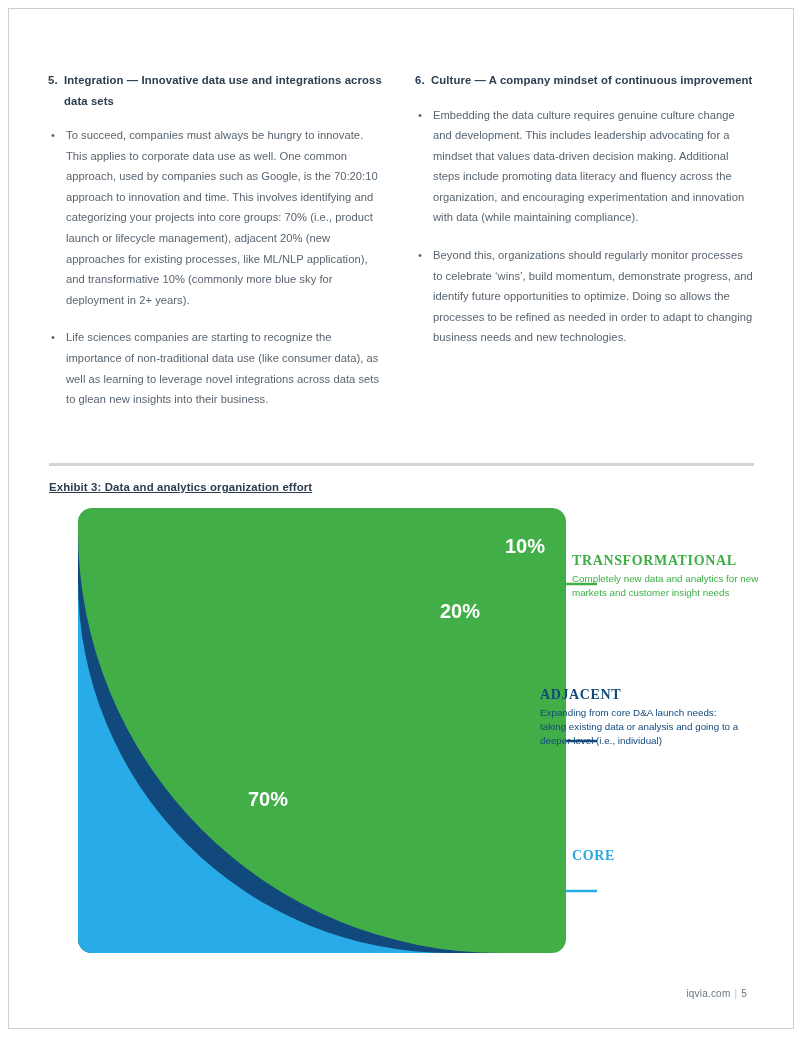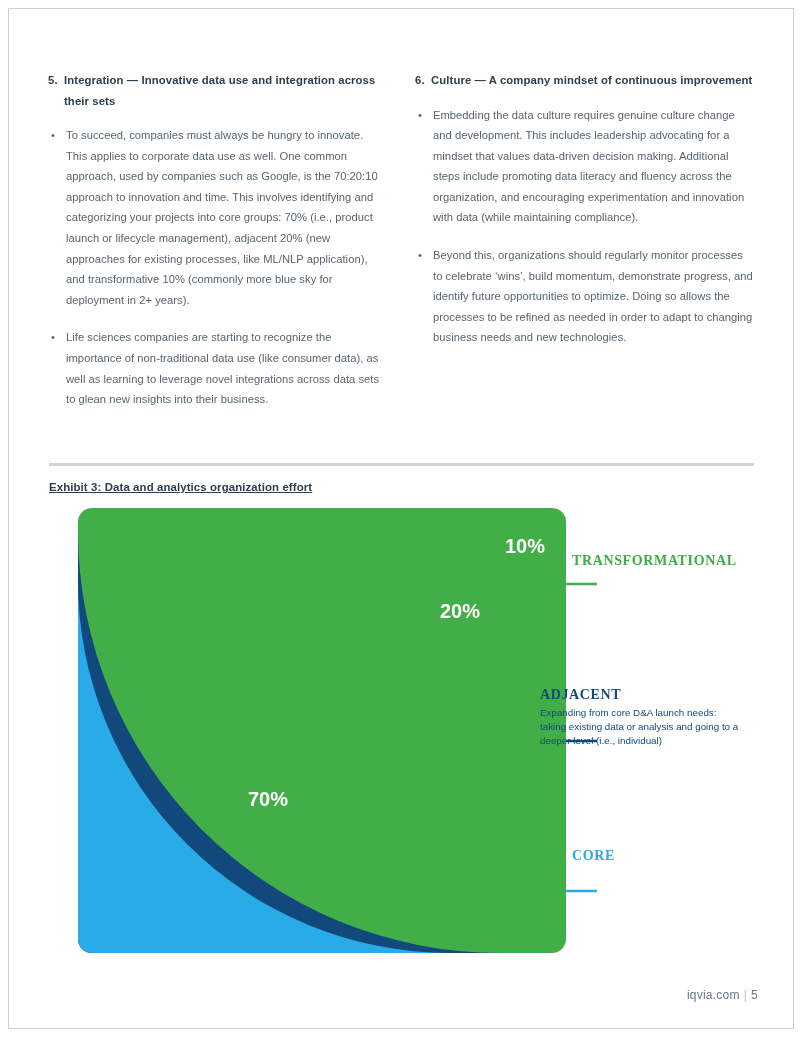--- a/index.html
+++ b/index.html
@@ -134,44 +134,44 @@
   .legend-adjacent .legend-title,
   .legend-adjacent .legend-desc { color: #11497d; }
 
   .legend-core { left: 572px; top: 848px; }
   .legend-core .legend-title,
   .legend-core .legend-desc { color: #29a9e1; }
 
   
   .footer {
     position: absolute;
-    right: 44px;
+    right: 55px;
     top: 988px;
-    font-size: 12px;
+    font-size: 10px;
     color: #6a7783;
     letter-spacing: 0.02em;
   }
   .footer .sep {
     color: #b9c0c6;
     padding: 0 4px;
   }
 </style>
 </head>
 <body>
 
 <div id="page">
 
   <div class="page-border"></div>
 
   <div class="columns">
 
     <div class="col">
       <div class="numbered-heading">
         <span class="num">5.</span>
-        <span class="htext">Integration — Innovative data use and integration across their sets</span>
+        <span class="htext">Integration — Innovative data use and integrations across data sets</span>
       </div>
       <ul class="bullets">
         <li>
           <span class="dot">•</span>
           <span>To succeed, companies must always be hungry to innovate. This applies to corporate data use as well. One common approach, used by companies such as Google, is the 70:20:10 approach to innovation and time. This involves identifying and categorizing your projects into core groups: 70% (i.e., product launch or lifecycle management), adjacent 20% (new approaches for existing processes, like ML/NLP application), and transformative 10% (commonly more blue sky for deployment in 2+ years).</span>
         </li>
         <li>
           <span class="dot">•</span>
           <span>Life sciences companies are starting to recognize the importance of non-traditional data use (like consumer data), as well as learning to leverage novel integrations across data sets to glean new insights into their business.</span>
         </li>
@@ -224,20 +224,21 @@
       <text x="190" y="298" text-anchor="middle" font-family="Liberation Sans, sans-serif" font-size="20" font-weight="bold" fill="#ffffff">70%</text>
 
       <line x1="488" y1="76" x2="519" y2="76" stroke="#42ae48" stroke-width="2.5"></line>
       <line x1="488" y1="233" x2="519" y2="233" stroke="#11497d" stroke-width="2.5"></line>
       <line x1="488" y1="383" x2="519" y2="383" stroke="#29abe8" stroke-width="2.5"></line>
     </svg>
   </div>
 
   <div class="legend-block legend-transformational">
     <div class="legend-title">TRANSFORMATIONAL</div>
+    <div class="legend-desc">Completely new data and analytics for new markets and customer insight needs</div>
   </div>
 
   <div class="legend-block legend-adjacent">
     <div class="legend-title">ADJACENT</div>
     <div class="legend-desc">Expanding from core D&amp;A launch needs: taking existing data or analysis and going to a deeper level (i.e., individual)</div>
   </div>
 
   <div class="legend-block legend-core">
     <div class="legend-title">CORE</div>
   </div>

